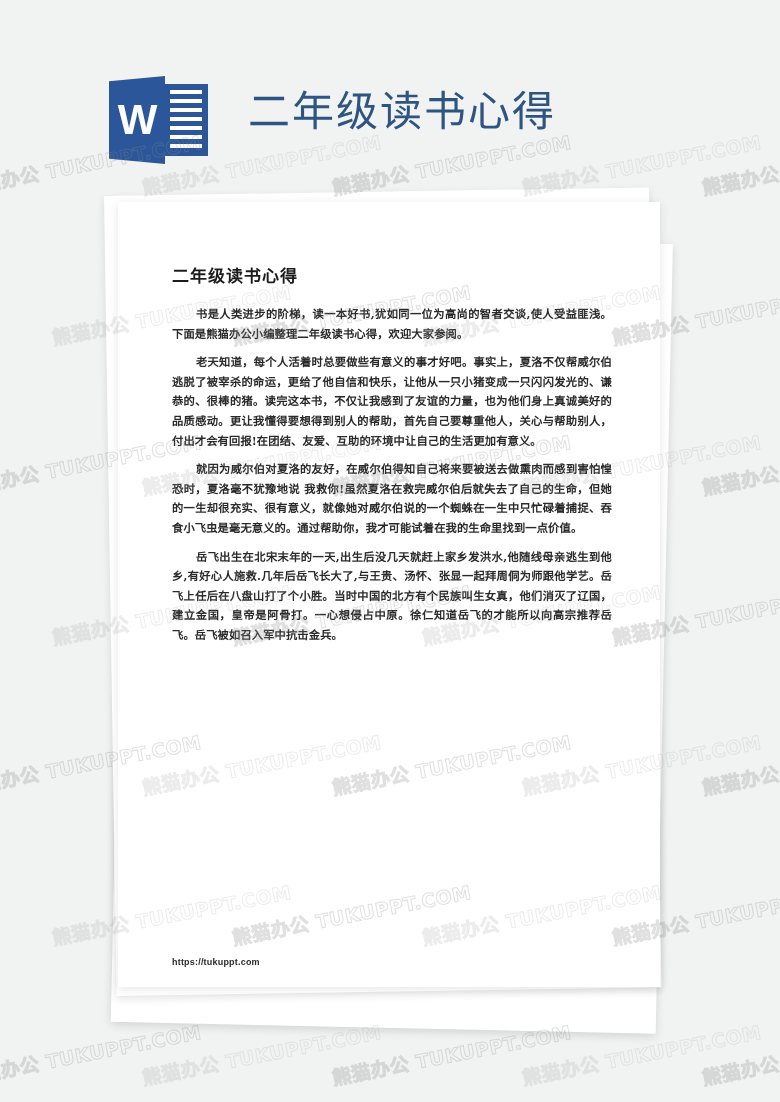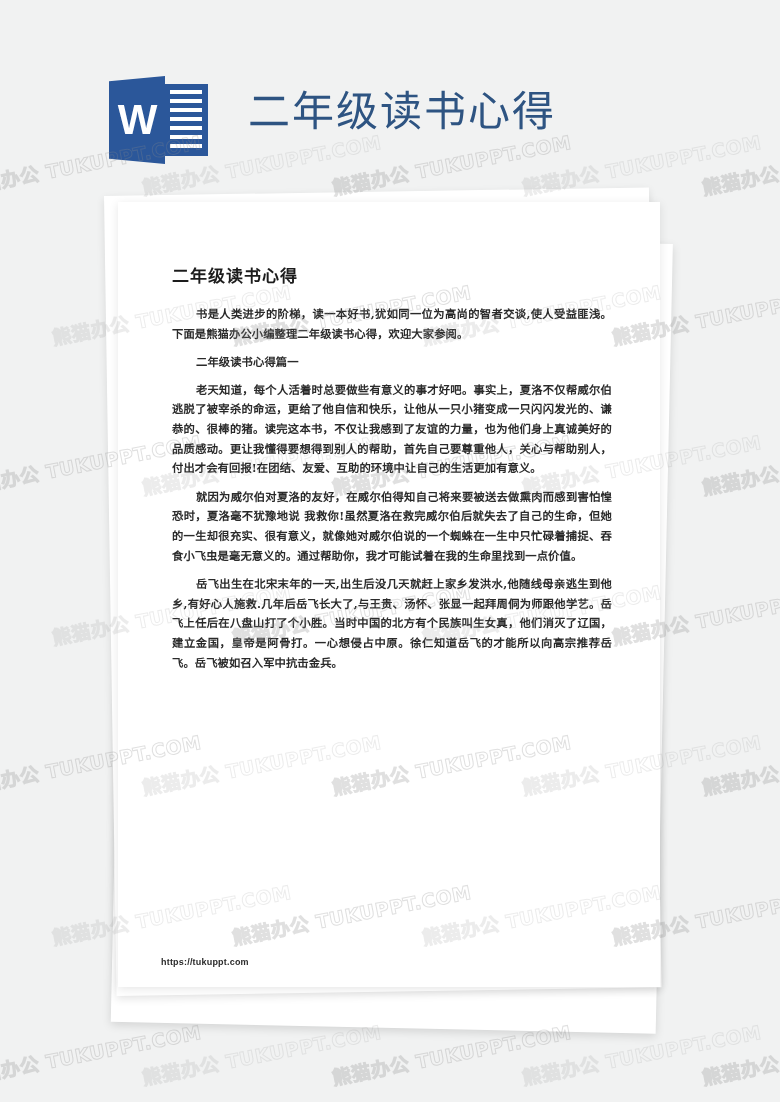--- a/index.html
+++ b/index.html
@@ -172,21 +172,21 @@
     text-indent: 24px;
     letter-spacing: 0.1px;
     color: #2a2a2a;
     font-weight: 600;
   }
   .para.heading {
     margin-bottom: 8px;
   }
   .footer-url {
     position: absolute;
-    left: 43px;
+    left: 54px;
     bottom: 20px;
     font-family: "Liberation Sans", sans-serif;
     font-size: 9px;
     color: #2b2b2b;
     letter-spacing: 0.2px;
     font-weight: 600;
   }
 </style>
 </head>
 <body>
@@ -214,21 +214,20 @@
 
   <div class="sheet sheet-back2"></div>
   <div class="sheet sheet-back1"></div>
 
   <div class="sheet sheet-front">
     <div class="doc-inner">
 
       <h1 class="doc-title">二年级读书心得</h1>
 
       <p class="para">书是人类进步的阶梯，读一本好书,犹如同一位为高尚的智者交谈,使人受益匪浅。下面是熊猫办公小编整理二年级读书心得，欢迎大家参阅。</p>
-      <p class="para heading">二年级读书心得篇一</p>
       <p class="para">老天知道，每个人活着时总要做些有意义的事才好吧。事实上，夏洛不仅帮威尔伯逃脱了被宰杀的命运，更给了他自信和快乐，让他从一只小猪变成一只闪闪发光的、谦恭的、很棒的猪。读完这本书，不仅让我感到了友谊的力量，也为他们身上真诚美好的品质感动。更让我懂得要想得到别人的帮助，首先自己要尊重他人，关心与帮助别人，付出才会有回报!在团结、友爱、互助的环境中让自己的生活更加有意义。</p>
       <p class="para">就因为威尔伯对夏洛的友好，在威尔伯得知自己将来要被送去做熏肉而感到害怕惶恐时，夏洛毫不犹豫地说 我救你!虽然夏洛在救完威尔伯后就失去了自己的生命，但她的一生却很充实、很有意义，就像她对威尔伯说的一个蜘蛛在一生中只忙碌着捕捉、吞食小飞虫是毫无意义的。通过帮助你，我才可能试着在我的生命里找到一点价值。</p>
       <p class="para">岳飞出生在北宋末年的一天,出生后没几天就赶上家乡发洪水,他随线母亲逃生到他乡,有好心人施救.几年后岳飞长大了,与王贵、汤怀、张显一起拜周侗为师跟他学艺。岳飞上任后在八盘山打了个小胜。当时中国的北方有个民族叫生女真，他们消灭了辽国，建立金国，皇帝是阿骨打。一心想侵占中原。徐仁知道岳飞的才能所以向高宗推荐岳飞。岳飞被如召入军中抗击金兵。</p>
 
       <div class="footer-url">https://tukuppt.com</div>
     </div>
   </div>
 </div>
 
 <div class="watermark-layer" id="wm-layer">

